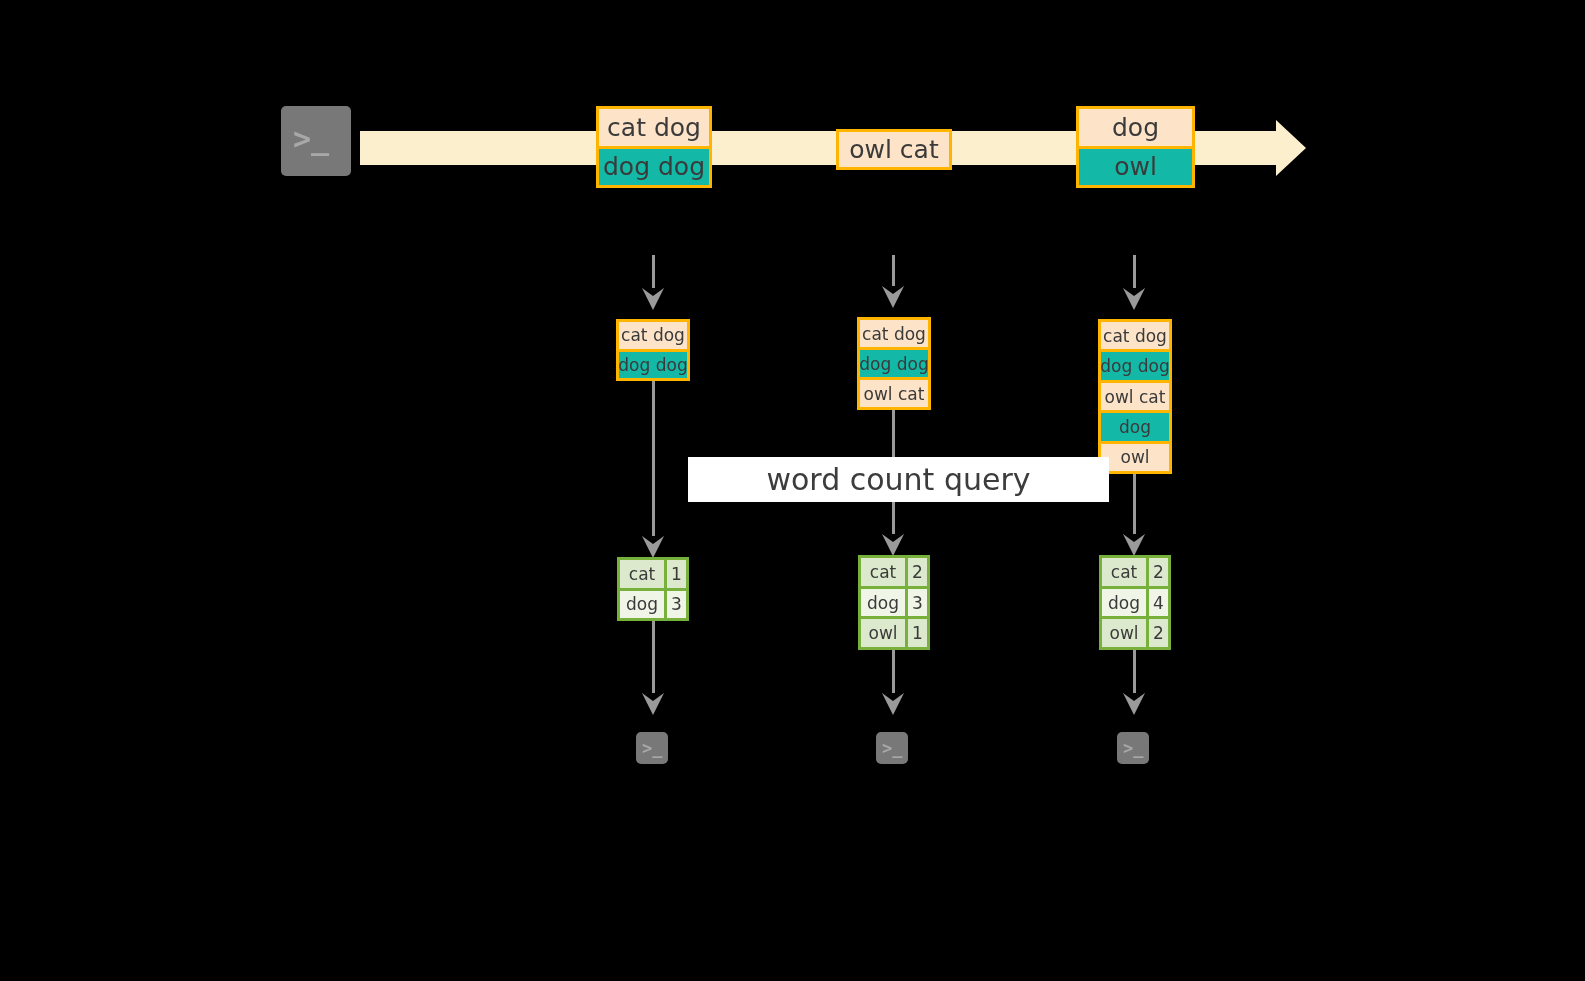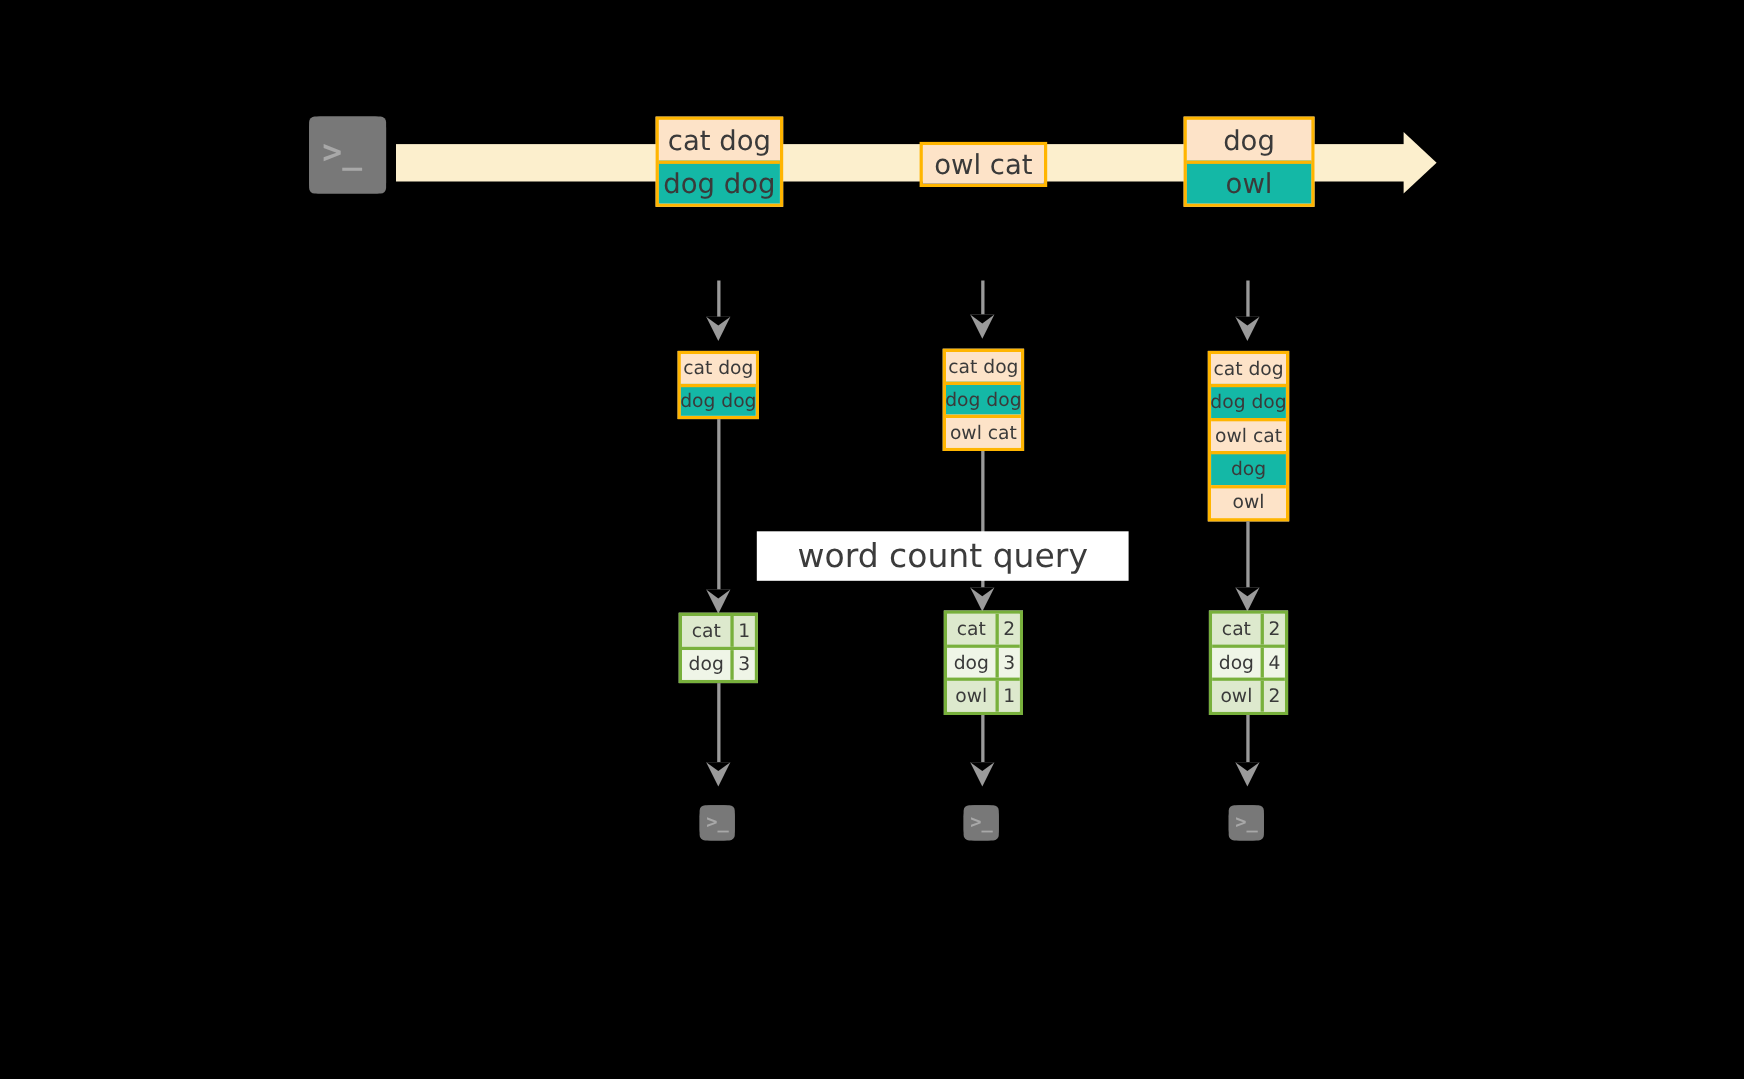--- a/index.html
+++ b/index.html
@@ -286,17 +286,17 @@
 
   <div class="gline" style="left:1133px; top:650px; height:43px;"></div>
   <div class="ghead" style="left:1123px; top:693px;"></div>
 
   <div class="terminal" style="left:1108px; top:723px; width:50px; height:50px;">
     <div class="hatch"></div>
     <div class="face"></div>
     <div class="prompt" style="left:6px; top:8px; font-size:17px;">&gt;_</div>
   </div>
 
-  <div class="query-band" style="left:688px; top:483px; width:338px; height:45px;">
+  <div class="query-band" style="left:688px; top:457px; width:421px; height:45px;">
     <span class="label">word count query</span>
   </div>
 
 </div>
 
 </body></html>

